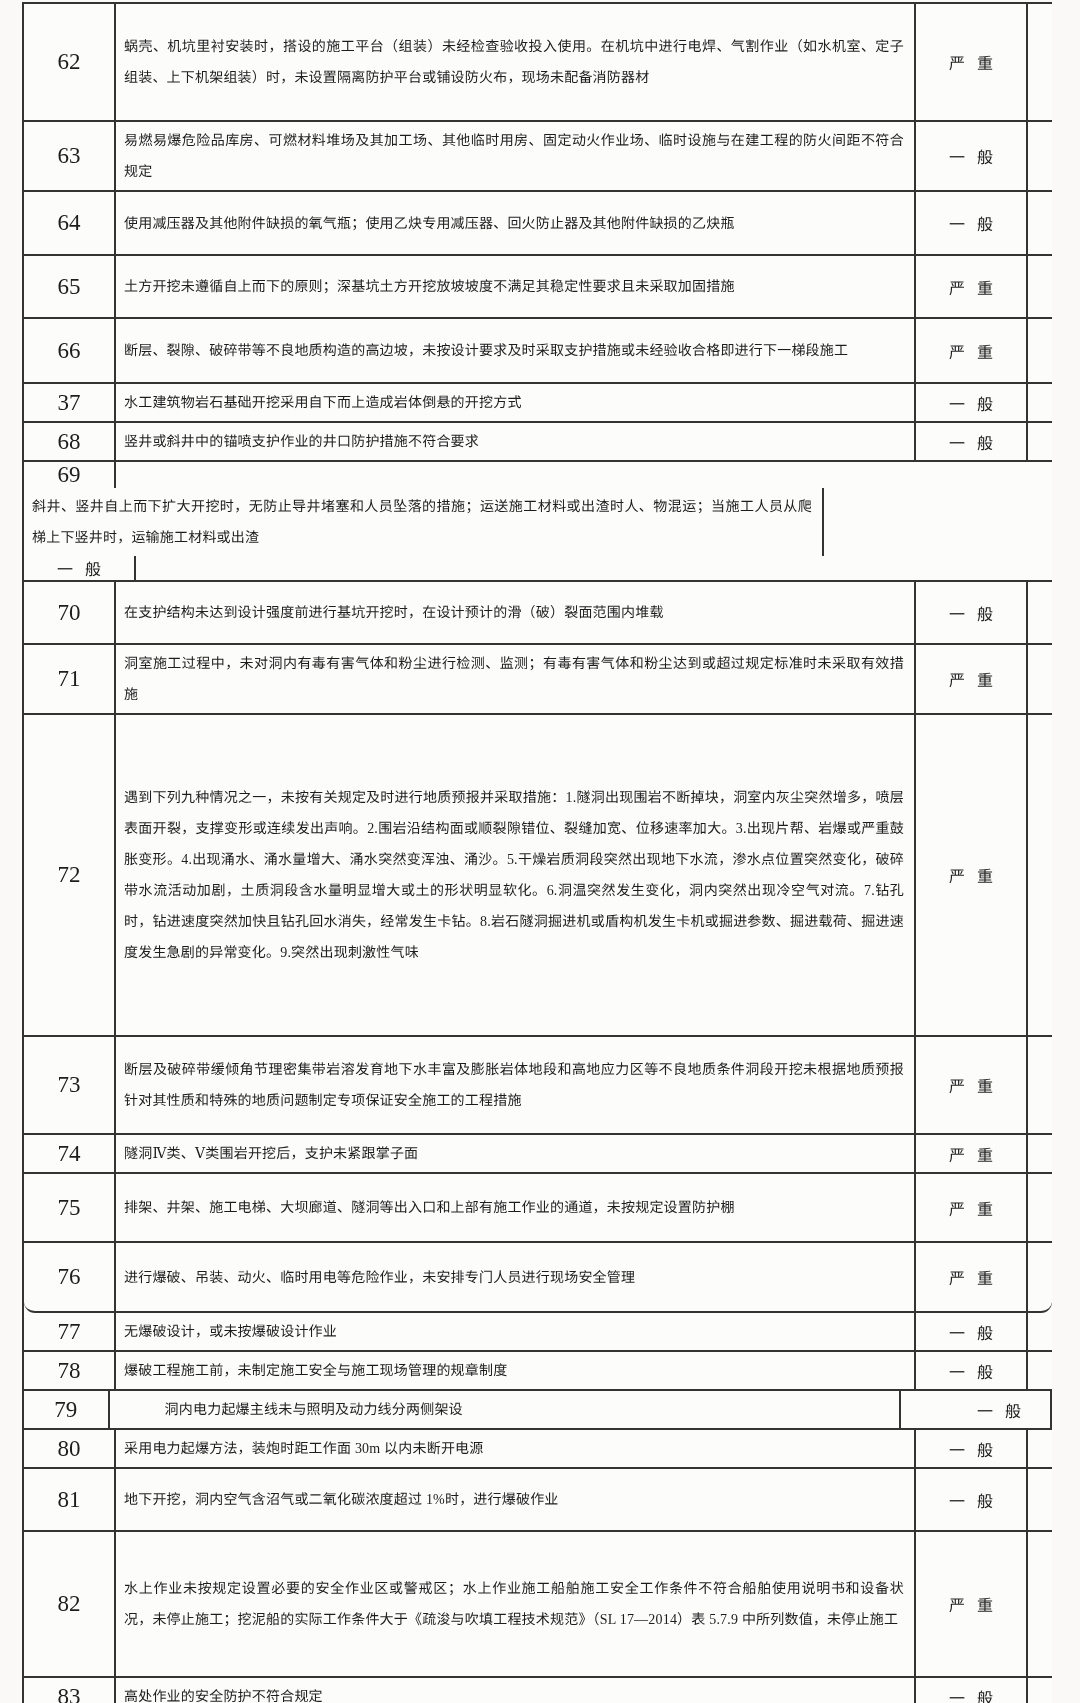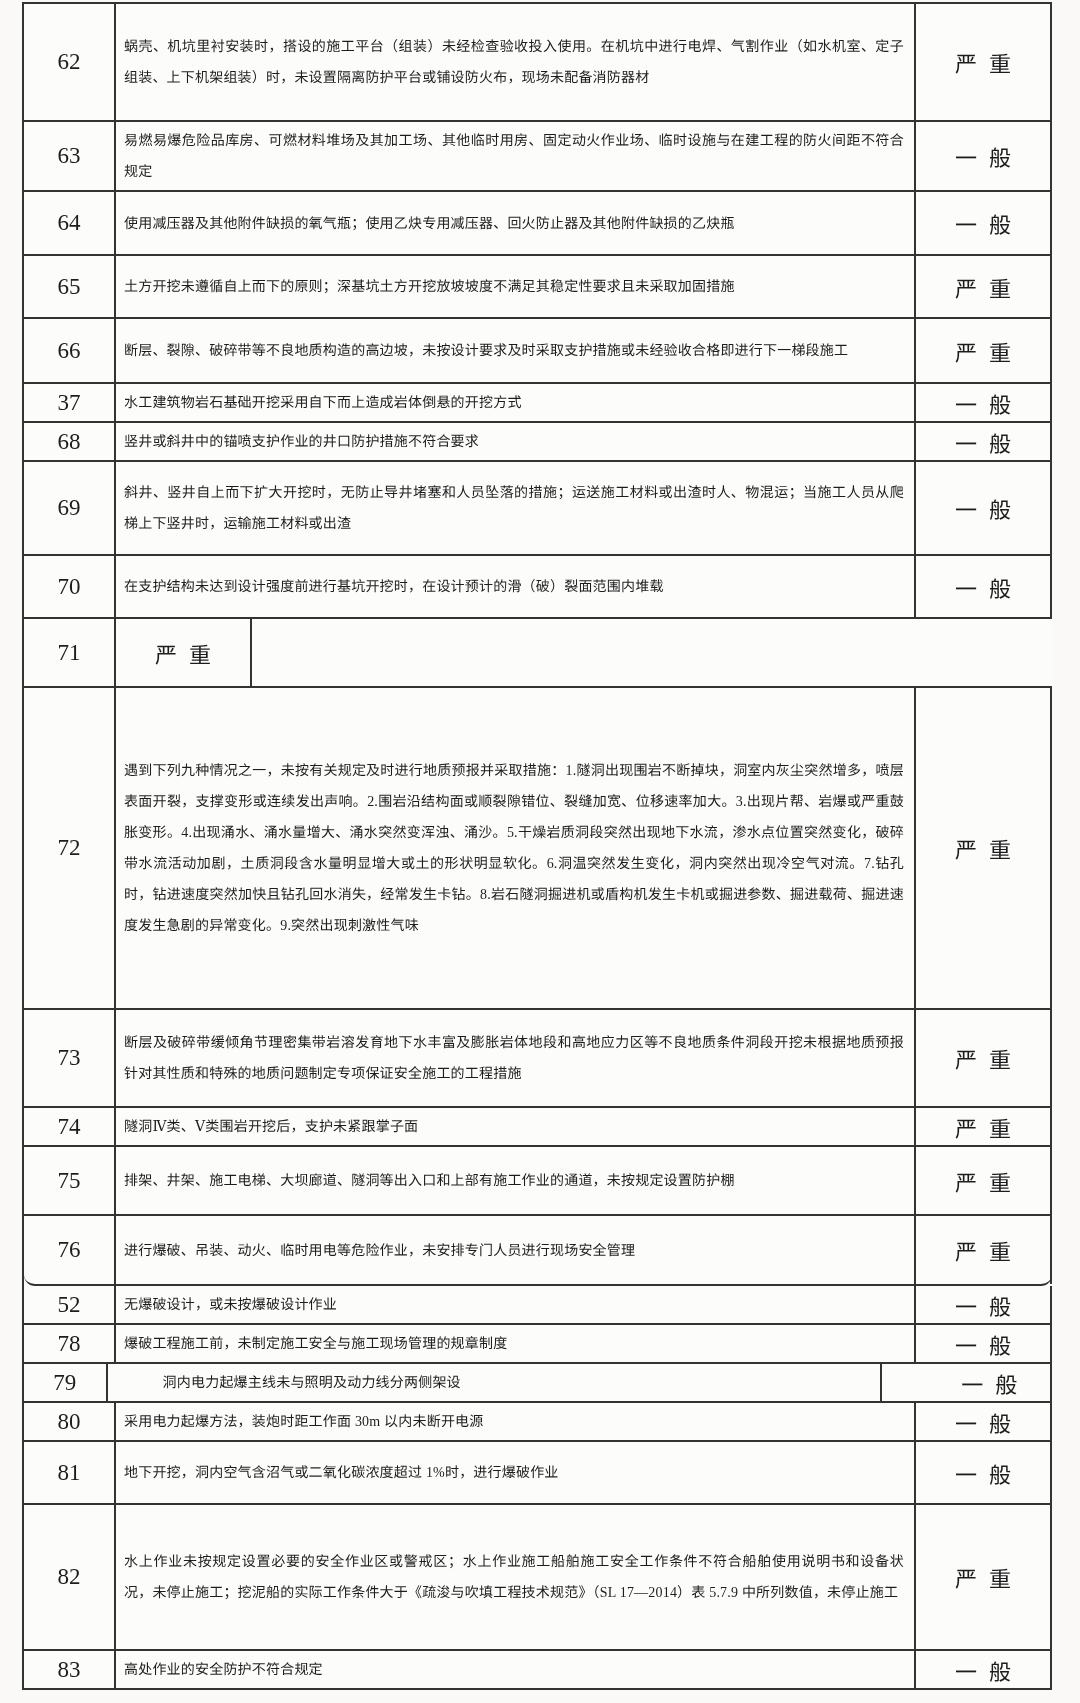--- a/index.html
+++ b/index.html
@@ -51,23 +51,23 @@
   }
   .cell.desc span {
     display: block;
     width: 100%;
     font-size: 14px;
     line-height: 31px;
     text-align: justify;
     letter-spacing: 0.2px;
   }
   .cell.sev {
-    width: 136px;
+    width: 112px;
     justify-content: center;
-    font-size: 22px;
+    font-size: 16px;
   }
   .cell.sev span {
     letter-spacing: 12px;
     margin-right: -12px;
     white-space: nowrap;
   }
 </style>
 </head>
 <body>
 
@@ -150,21 +150,21 @@
       <span>68</span>
     </div>
     <div class="cell desc">
       <span>竖井或斜井中的锚喷支护作业的井口防护措施不符合要求</span>
     </div>
     <div class="cell sev">
       <span>一般</span>
     </div>
   </div>
 
-  <div class="row" style="min-height: 92px;">
+  <div class="row" style="min-height: 92px; flex-direction: column;">
     <div class="cell num">
       <span>69</span>
     </div>
     <div class="cell desc">
       <span>斜井、竖井自上而下扩大开挖时，无防止导井堵塞和人员坠落的措施；运送施工材料或出渣时人、物混运；当施工人员从爬梯上下竖井时，运输施工材料或出渣</span>
     </div>
     <div class="cell sev">
       <span>一般</span>
     </div>
   </div>
@@ -178,20 +178,23 @@
     </div>
     <div class="cell sev">
       <span>一般</span>
     </div>
   </div>
 
   <div class="row" style="min-height: 67px;">
     <div class="cell num">
       <span>71</span>
     </div>
+    <div class="cell desc">
+      <span>洞室施工过程中，未对洞内有毒有害气体和粉尘进行检测、监测；有毒有害气体和粉尘达到或超过规定标准时未采取有效措施</span>
+    </div>
     <div class="cell sev">
       <span>严重</span>
     </div>
   </div>
 
   <div class="row" style="min-height: 320px;">
     <div class="cell num">
       <span>72</span>
     </div>
     <div class="cell desc">
@@ -245,21 +248,21 @@
     <div class="cell desc">
       <span>进行爆破、吊装、动火、临时用电等危险作业，未安排专门人员进行现场安全管理</span>
     </div>
     <div class="cell sev">
       <span>严重</span>
     </div>
   </div>
 
   <div class="row" style="min-height: 27px;">
     <div class="cell num">
-      <span>52</span>
+      <span>77</span>
     </div>
     <div class="cell desc">
       <span>无爆破设计，或未按爆破设计作业</span>
     </div>
     <div class="cell sev">
       <span>一般</span>
     </div>
   </div>
 
   <div class="row" style="min-height: 33px;">

